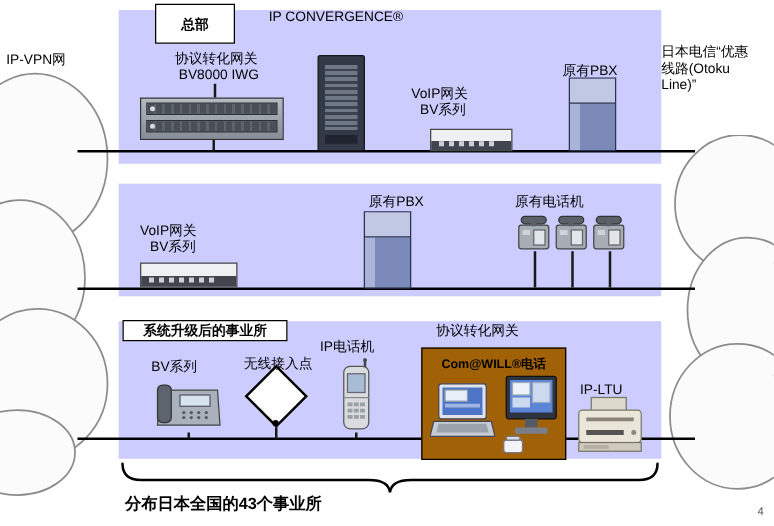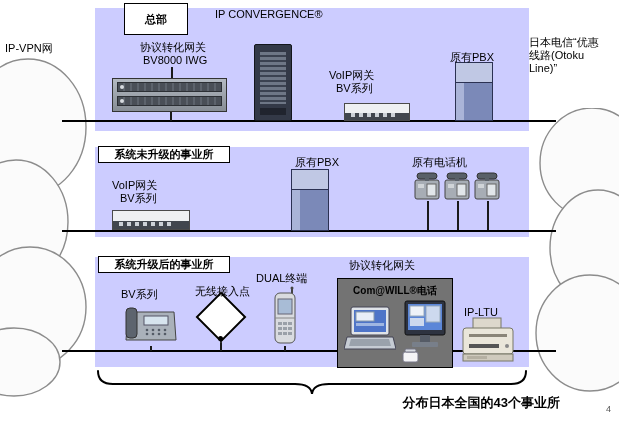--- a/index.html
+++ b/index.html
@@ -40,26 +40,26 @@
   .pbx .panel{ position:absolute; left:0; right:0; top:0; height:20px; background:#c0c8e4;
           border-bottom:1px solid #2b3152; }
   .pbx1 { left:455px; top:62px; width:38px; height:59px; }
   .pbx2 { left:291px; top:169px; width:38px; height:62px; }
 
   .diamond{ position:absolute; left:203px; top:299px; width:36px; height:36px; background:#fff;
           border:2px solid #000; transform:rotate(45deg); z-index:4; }
   .apdot{ position:absolute; left:218px; top:336px; width:5px; height:5px; border-radius:50%;
           background:#000; z-index:5; }
 
-  .comwill{ position:absolute; left:337px; top:278px; width:116px; height:90px; background:#737373;
+  .comwill{ position:absolute; left:337px; top:278px; width:116px; height:90px; background:#a16207;
           border:1px solid #000; z-index:4; }
   .comwill .cwlbl{ position:absolute; top:5px; left:0; right:0; text-align:center;
           font-size:10px; font-weight:bold; }
 
-  .caption{ position:absolute; left:100px; top:394px; width:460px; text-align:right;
+  .caption{ position:absolute; left:100px; top:394px; width:460px; text-align:left;
           font-size:13px; font-weight:bold; z-index:5; }
   .pagenum{ position:absolute; left:606px; top:404px; font-size:9px; color:#555; z-index:5; }
 </style>
 </head>
 <body>
 
 <div class="stage">
 
   <svg class="cloud" style="left:-14px; top:52px; width:110px; height:345px" viewBox="0 0 110 345">
     <g fill="#fbfbfb" stroke="#8c8c8c" stroke-width="1.4">
@@ -112,21 +112,20 @@
   <div class="lbl" style="left:336px; top:82px">BV系列</div>
   <div class="dev voip voip1">
     <span class="ports"></span>
   </div>
 
   <div class="lbl" style="left:450px; top:51px">原有PBX</div>
   <div class="dev pbx pbx1">
     <span class="panel"></span>
   </div>
 
-  <div class="tbox" style="left:98px; top:146px; width:132px; height:17px">系统未升级的事业所</div>
 
   <div class="lbl" style="left:112px; top:179px">VoIP网关</div>
   <div class="lbl" style="left:120px; top:192px">BV系列</div>
   <div class="dev voip voip2">
     <span class="ports"></span>
   </div>
 
   <div class="lbl" style="left:295px; top:156px">原有PBX</div>
   <div class="dev pbx pbx2">
     <span class="panel"></span>
@@ -177,21 +176,21 @@
         <circle cx="41" cy="34" r="1.3"></circle>
     </g>
   </svg>
   <div class="vline" style="left:150px; top:346px; height:5px"></div>
 
   <div class="lbl" style="left:195px; top:285px">无线接入点</div>
   <div class="diamond"></div>
   <div class="apdot"></div>
   <div class="vline" style="left:220px; top:341px; height:10px"></div>
 
-  <div class="lbl" style="left:256px; top:272px">DUAL终端</div>
+  <div class="lbl" style="left:256px; top:272px">IP电话机</div>
   <svg class="dev" style="left:271px; top:286px; width:28px; height:60px" viewBox="0 0 28 60">
     <line x1="21" y1="1" x2="21" y2="8" stroke="#444" stroke-width="2"></line>
     <circle cx="21" cy="2" r="1.5" fill="#444"></circle>
     <rect x="4" y="7" width="20" height="50" rx="5" fill="#d9dbdf" stroke="#555"></rect>
     <rect x="7" y="13" width="14" height="15" fill="#a8bcd6" stroke="#667"></rect>
     <line x1="4" y1="32" x2="24" y2="32" stroke="#888"></line>
     <g fill="#9aa0a8">
       <rect x="7" y="36" width="4" height="3"></rect>
         <rect x="12" y="36" width="4" height="3"></rect>
         <rect x="17" y="36" width="4" height="3"></rect>

